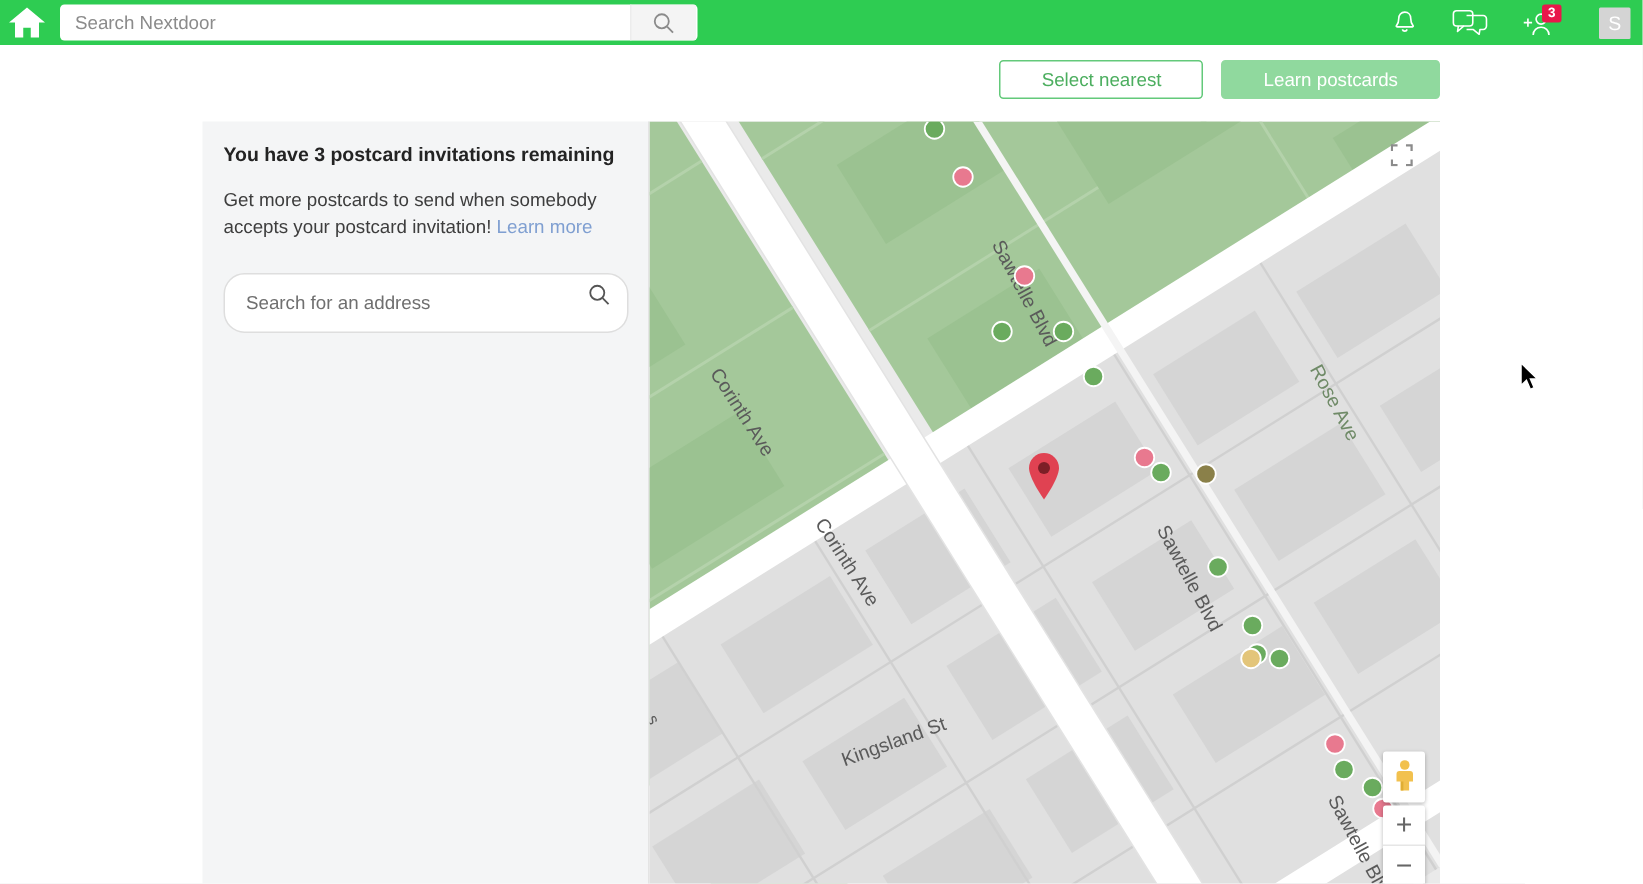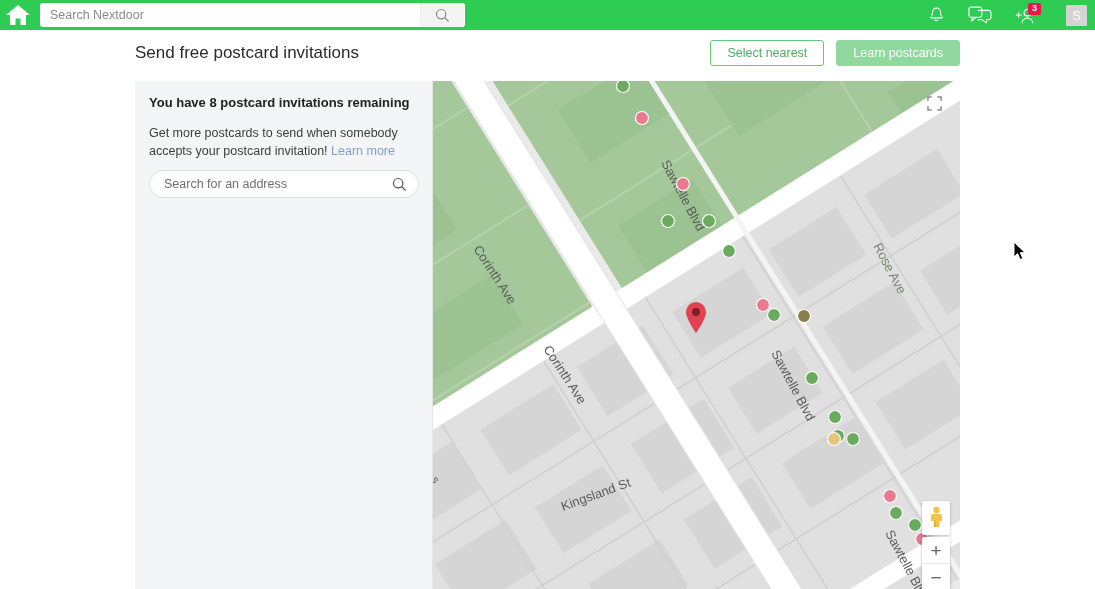--- a/index.html
+++ b/index.html
@@ -76,21 +76,21 @@
     position: absolute; left: 135px; top: 40px;
     width: 825px; height: 38px;
   }
   #page-title {
     position: absolute; left: 0; top: 0;
     font-size: 17px; color: #2b2b2b;
     line-height: 26px;
   }
   #headbtns { position: absolute; right: 0; top: 0; display: flex; gap: 12px; }
   .btn {
-    height: 26px; padding: 0 16px;
+    height: 26px; padding: 0 27px;
     font-size: 12.5px;
     font-family: "Liberation Sans", sans-serif;
     border-radius: 3px;
     cursor: pointer;
     line-height: 24px;
   }
   #btn-select-nearest { background: #ffffff; border: 1px solid #63c97a; color: #4cae5f; }
   #btn-send-postcards { background: #90d99e; border: 1px solid #90d99e; color: #ffffff; }
 
   
@@ -102,23 +102,23 @@
     padding: 14px;
   }
   #invites-remaining { font-size: 13px; font-weight: bold; color: #232323; }
   #invites-desc {
     margin-top: 14px;
     font-size: 12.5px; color: #3d3d3d; line-height: 18px;
     max-width: 258px;
   }
   #learn-more { color: #7f9fd1; text-decoration: none; cursor: pointer; margin-top: 16px; }
   #addr-search {
-    margin-top: 10px;
+    margin-top: 22px;
     position: relative;
-    width: 270px; height: 28px;
+    width: 270px; height: 40px;
     background: #ffffff;
     border: 1px solid #dedede;
     border-radius: 14px;
     display: flex; align-items: center;
   }
   #address-input {
     border: 0; outline: 0; background: transparent;
     width: 228px; height: 24px;
     margin-left: 12px;
     font-size: 12.5px;
@@ -202,29 +202,28 @@
         <circle cx="14.5" cy="7" r="3.6" fill="none" stroke="#ffffff" stroke-width="1.2"></circle>
         <path d="M8.8 18.5c0-3.4 2.6-5.6 5.7-5.6s5.7 2.2 5.7 5.6" fill="none" stroke="#ffffff" stroke-width="1.2"></path>
       </svg>
       <span class="badge">3</span>
     </div>
     <div id="avatar">S</div>
   </div>
 </div>
 
 <div id="pagehead">
-  <div id="page-title">Send free postcard invitations</div>
   <div id="headbtns">
     <button class="btn" id="btn-select-nearest">Select nearest</button>
     <button class="btn" id="btn-send-postcards">Learn postcards</button>
   </div>
 </div>
 
 <div id="sidebar">
-  <div id="invites-remaining">You have 8 postcard invitations remaining</div>
+  <div id="invites-remaining">You have 3 postcard invitations remaining</div>
   <div id="invites-desc">
     <span>Get more postcards to send when somebody accepts your postcard invitation!</span>
     <a id="learn-more" href="#">Learn more</a>
   </div>
   <div id="addr-search">
     <input id="address-input" type="text" placeholder="Search for an address" style="">
     <svg id="addr-search-icon" width="15" height="15" viewBox="0 0 16 16">
       <circle cx="6.6" cy="6.6" r="5" fill="none" stroke="#555" stroke-width="1.3"></circle>
       <line x1="10.4" y1="10.4" x2="14.6" y2="14.6" stroke="#555" stroke-width="1.3"></line>
     </svg>

